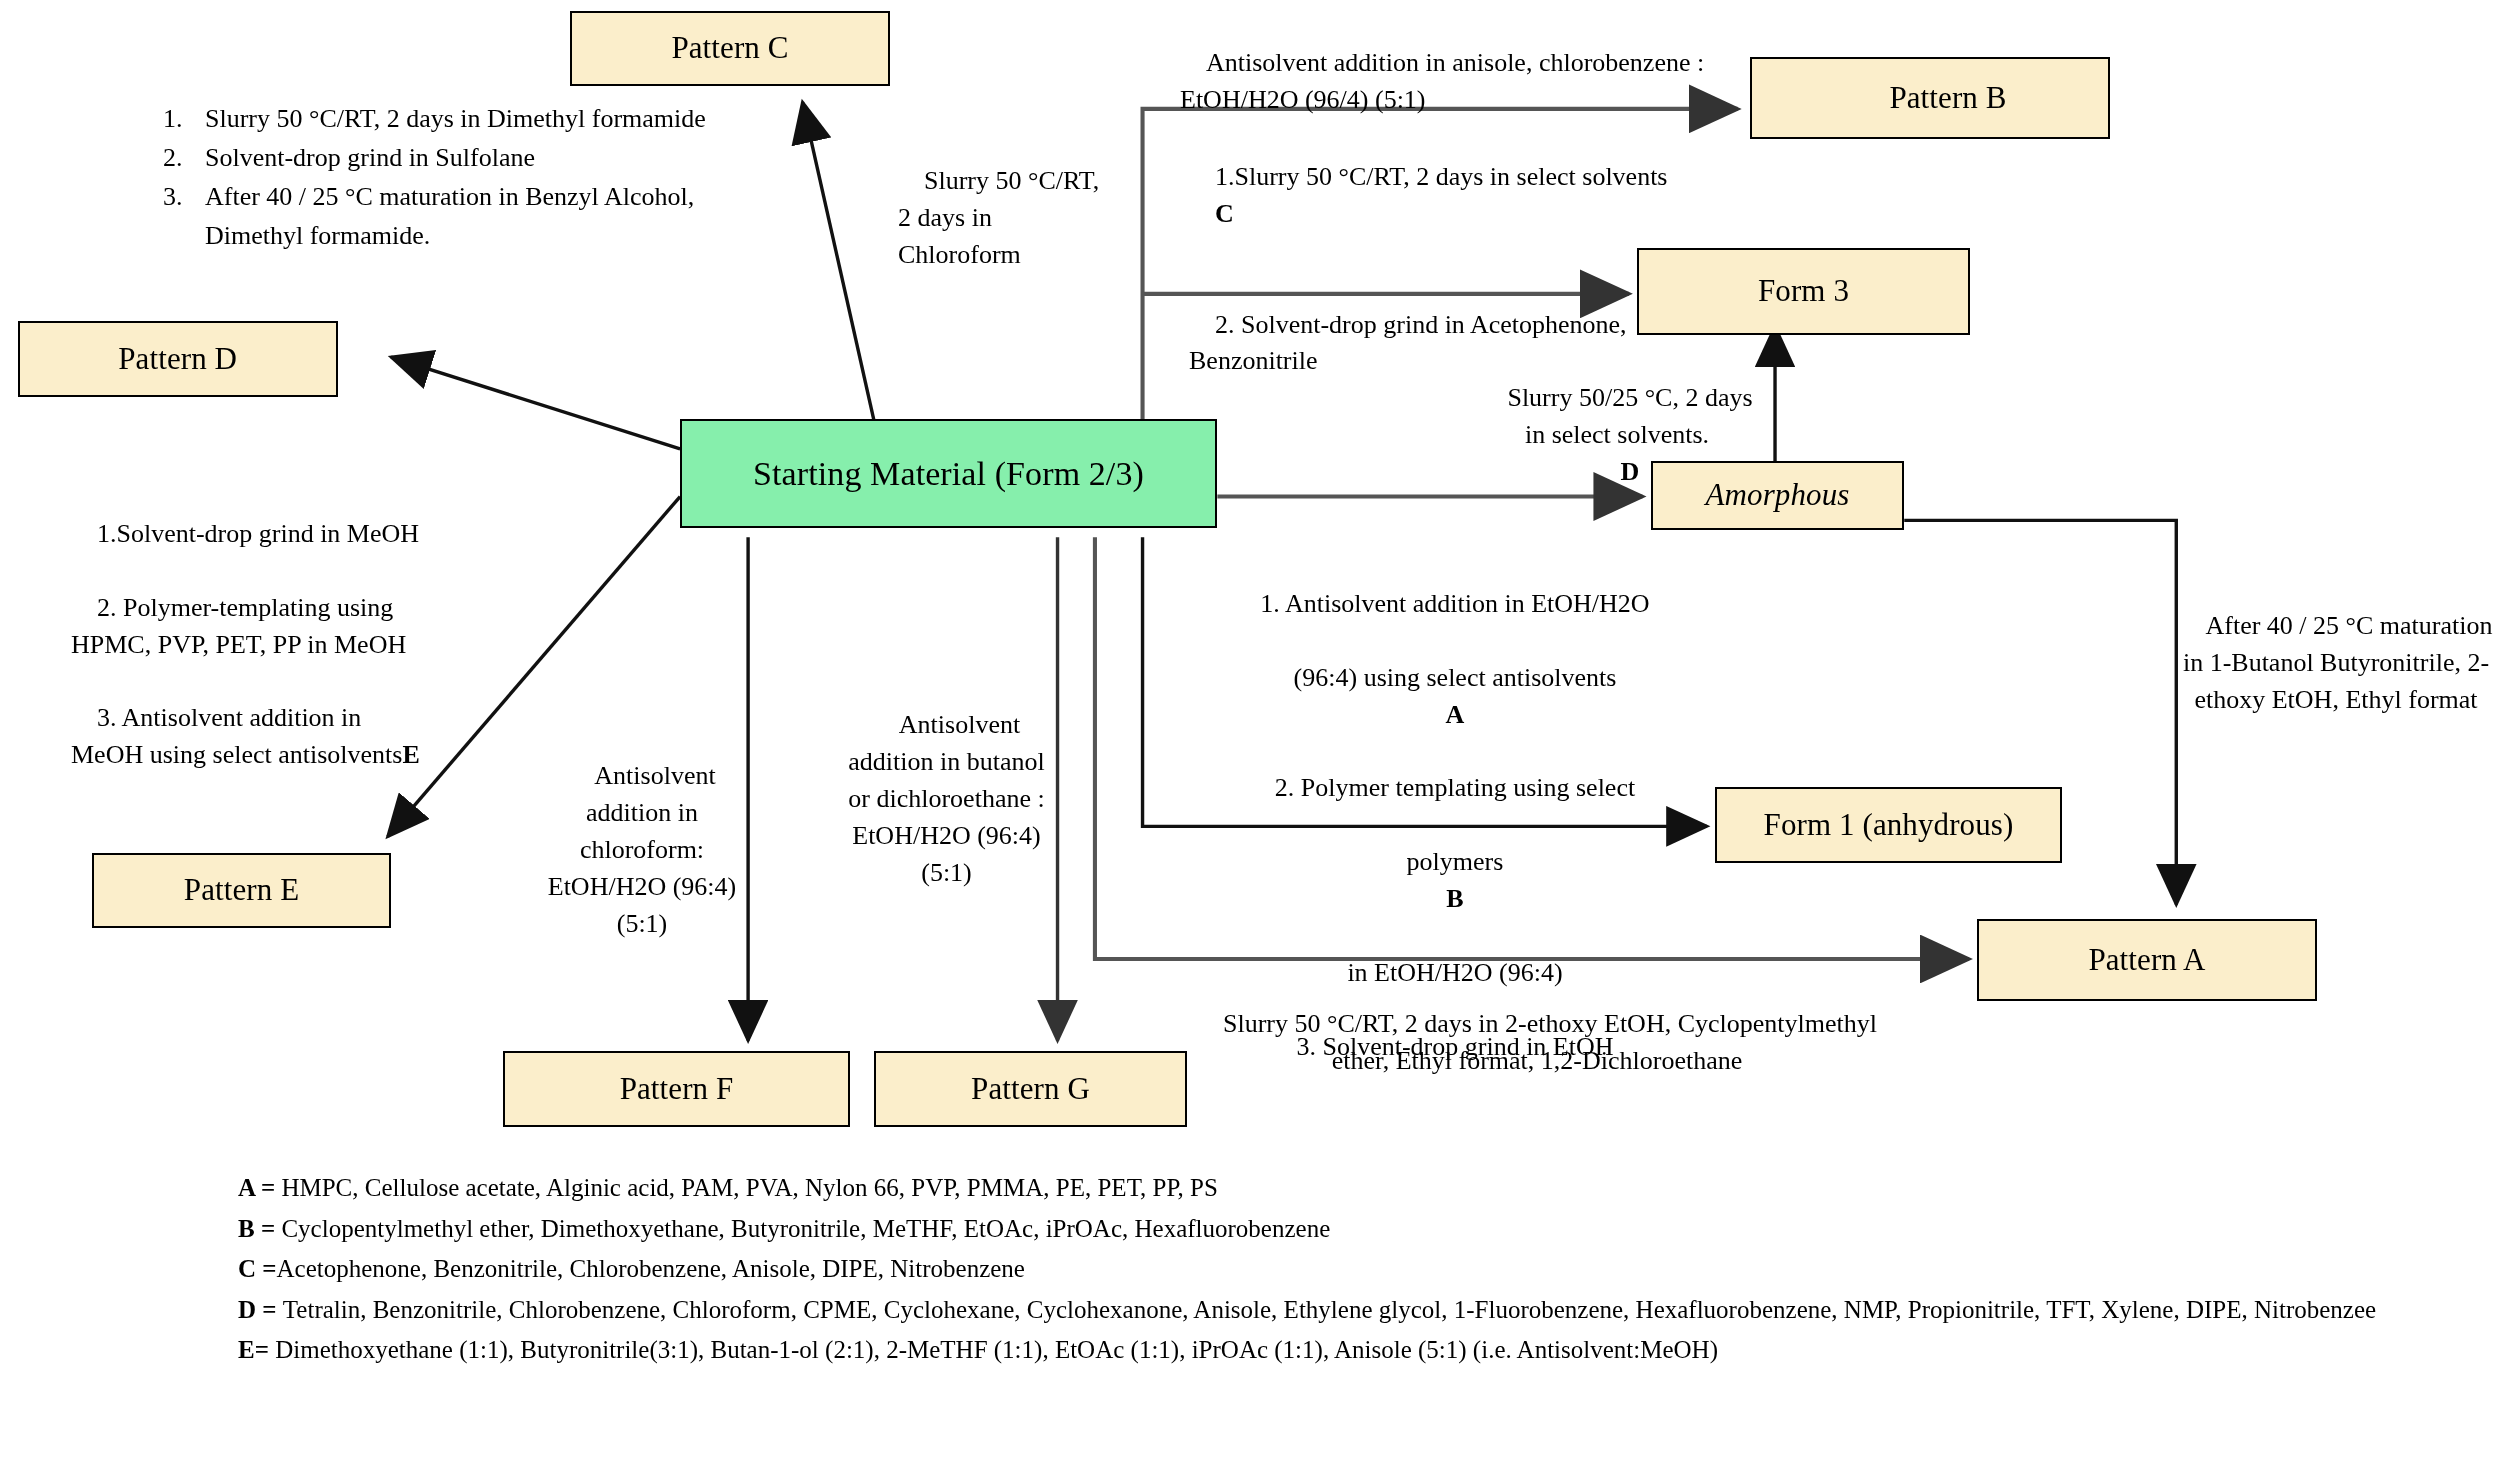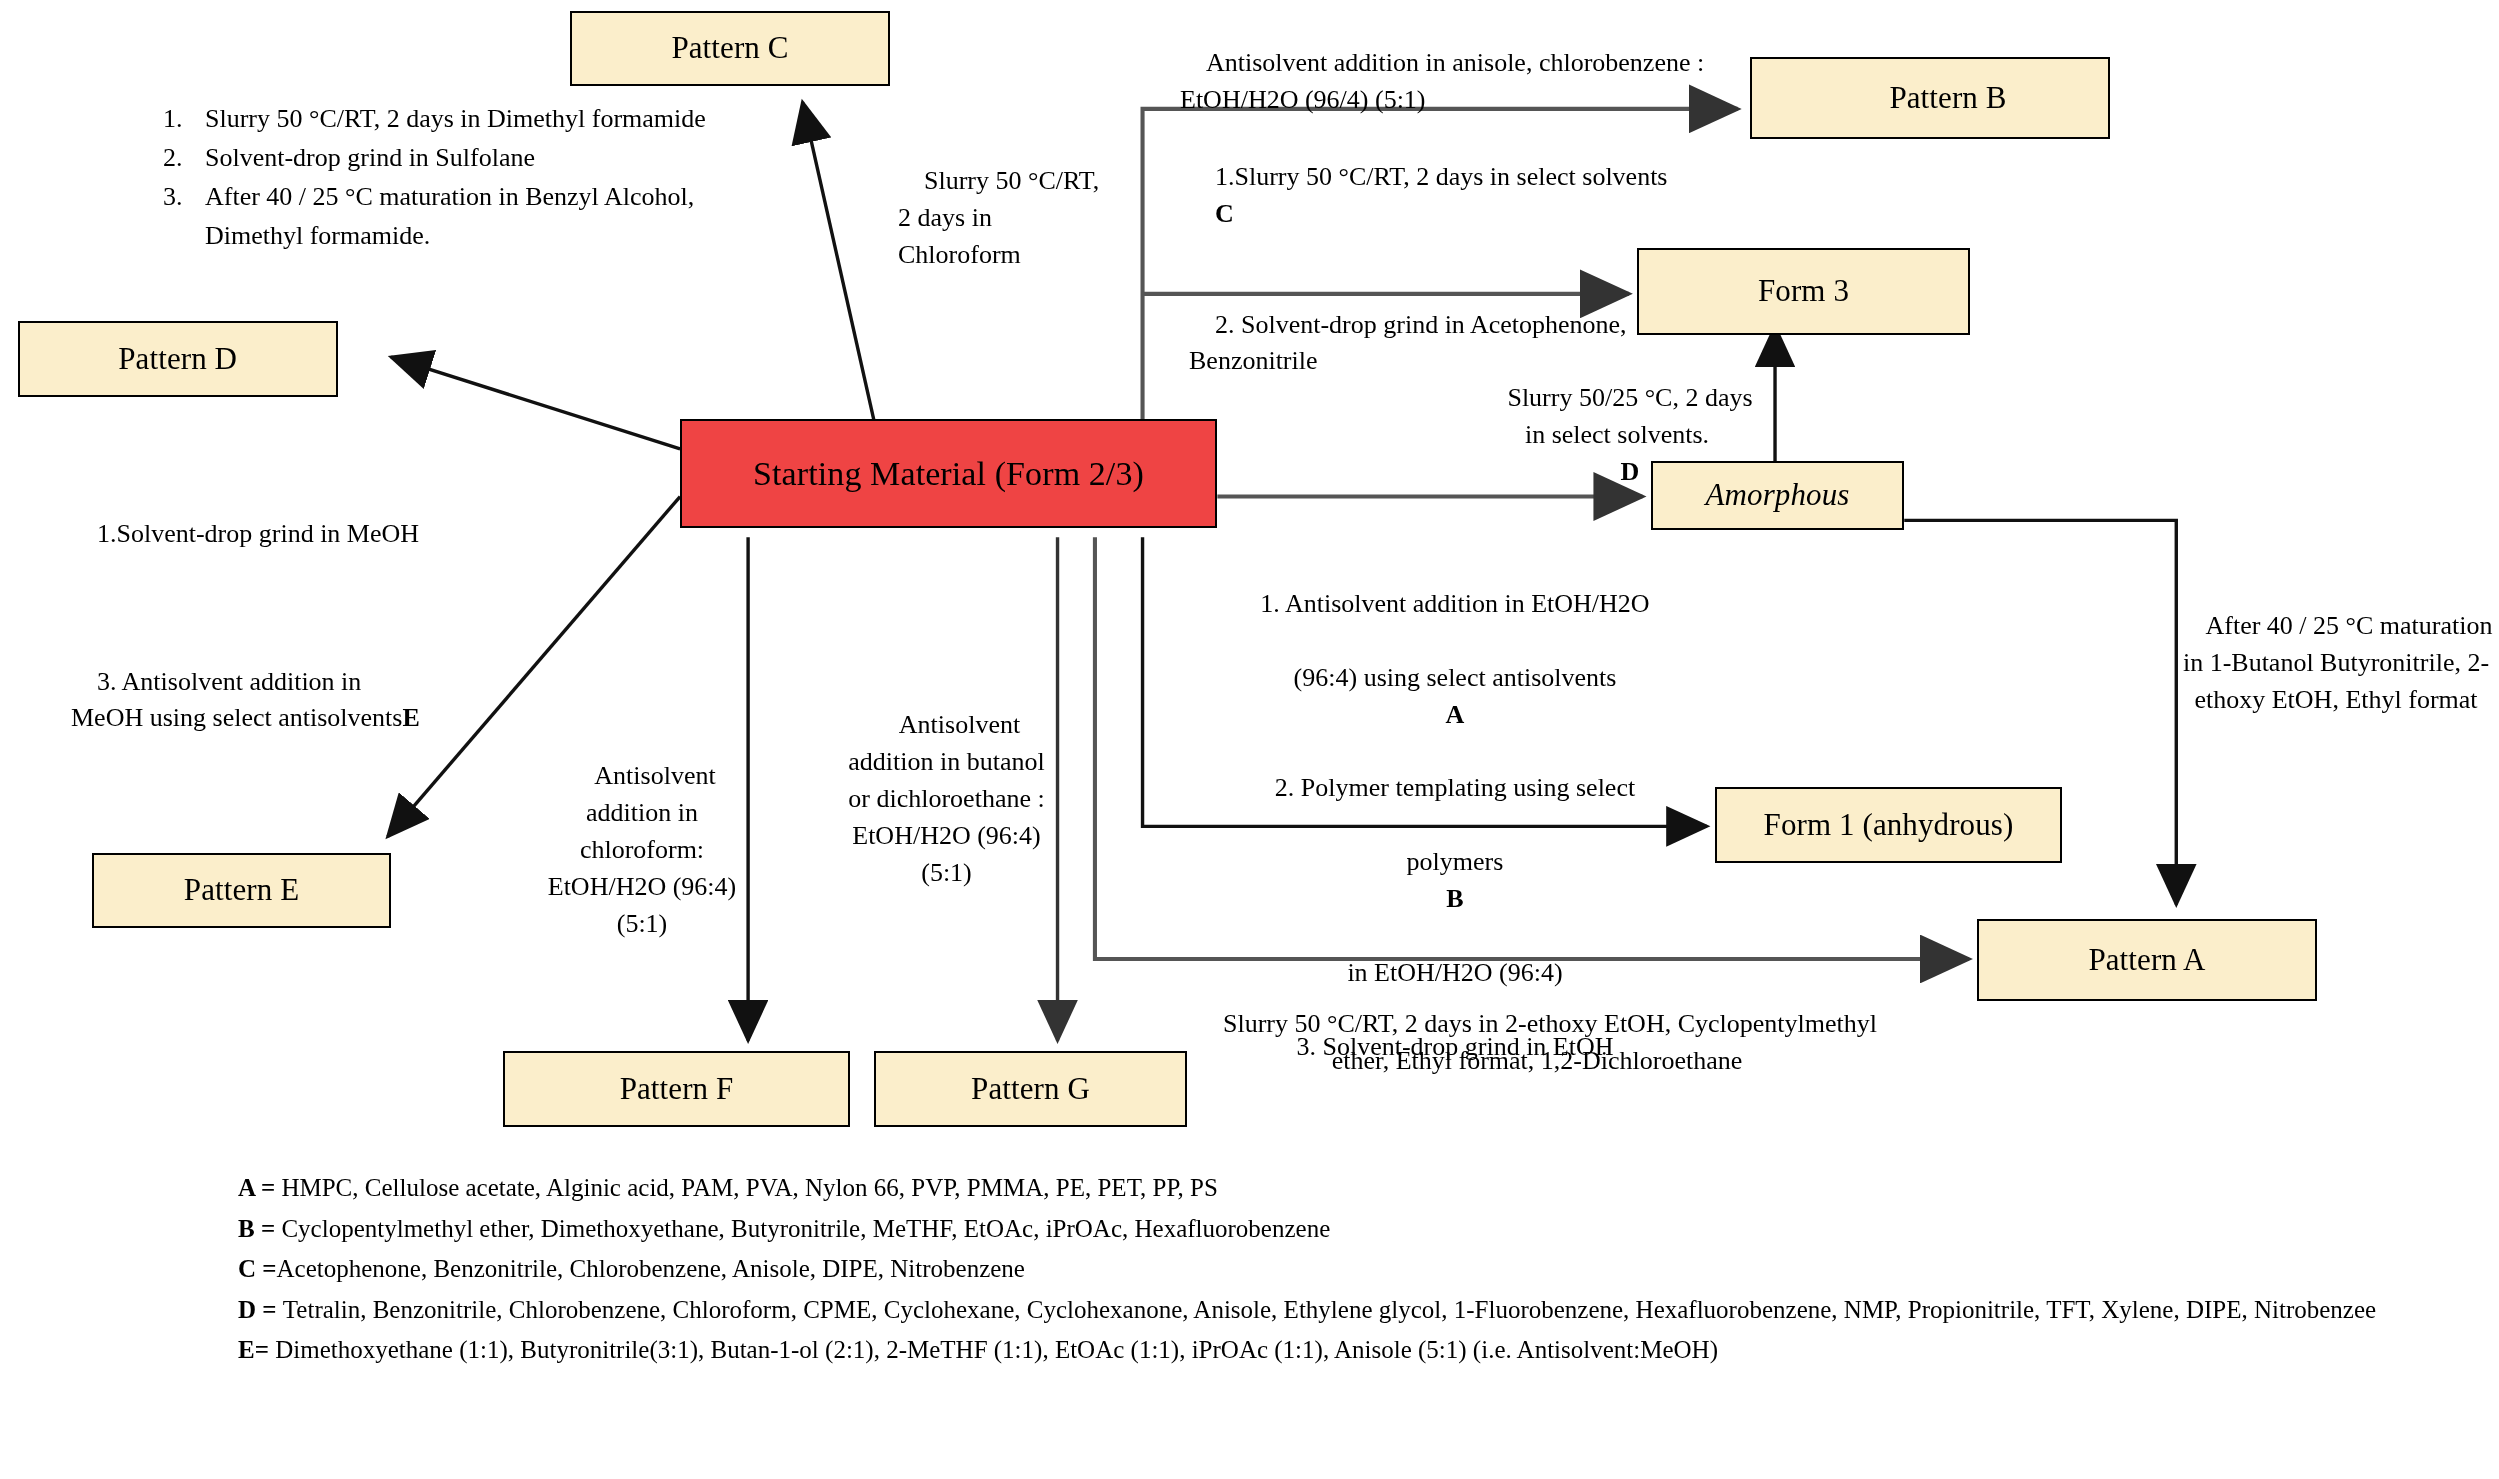--- a/index.html
+++ b/index.html
@@ -36,21 +36,21 @@
     display: flex;
     align-items: center;
     justify-content: center;
     font-size: 31px;
     line-height: 1.1;
     letter-spacing: 0.1px;
     text-align: center;
     z-index: 3;
   }
   .node.start {
-    background: #ef4444;
+    background: #86efac;
     font-size: 34px;
   }
   .lbl {
     position: absolute;
     font-size: 26px;
     line-height: 1.42;
     z-index: 2;
     white-space: pre-wrap;
   }
   .lbl.center { text-align: center; }
@@ -194,21 +194,21 @@
     <span>2. Solvent-drop grind in Acetophenone, Benzonitrile</span>
   </div>
 
   <div class="lbl center" style="left:1474px; top:343px; width:286px;">
     <span>Slurry 50/25 °C, 2 days in select solvents.</span>
     <span class="bold">D</span>
   </div>
 
   <div class="lbl left" style="left:71px; top:479px; width:354px;">
     <span>1.Solvent-drop grind in MeOH</span><br>
-    <br>
+    <span>2. Polymer-templating using HPMC, PVP, PET, PP in MeOH</span><br>
     <span>3. Antisolvent addition in MeOH using select antisolvents</span><span class="bold">E</span>
   </div>
 
   <div class="lbl center" style="left:1170px; top:549px; width:544px;">
     <span>1. Antisolvent addition in EtOH/H2O</span><br>
     <span>(96:4) using select antisolvents</span>
     <span class="bold">A</span><br>
     <span>2. Polymer templating using select</span><br>
     <span>polymers</span>
     <span class="bold">B</span><br>

